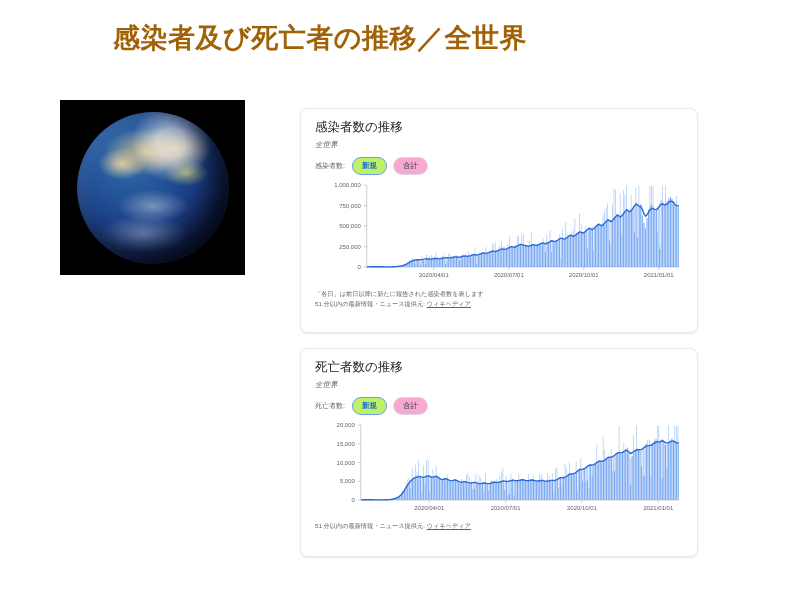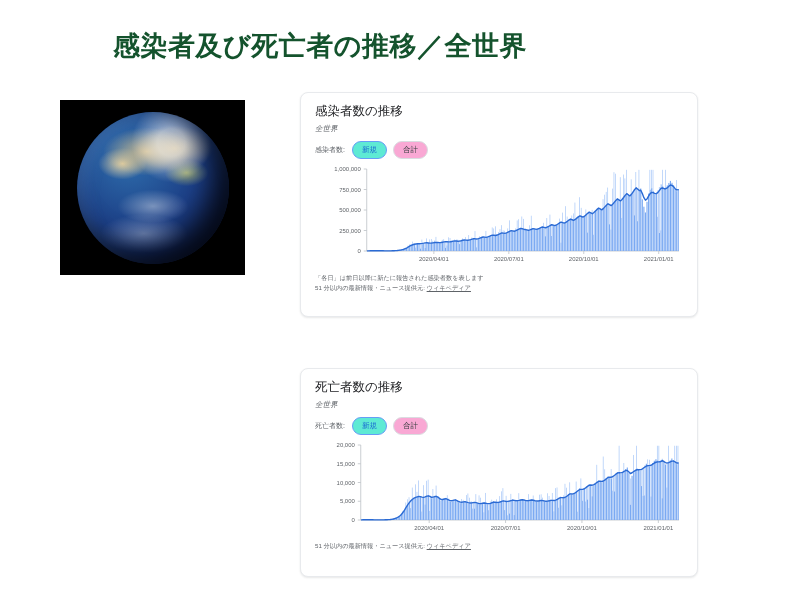--- a/index.html
+++ b/index.html
@@ -12,28 +12,28 @@
     height: 600px;
     font-family: "Liberation Sans", "DejaVu Sans", sans-serif;
     color: #202124;
     overflow: hidden;
     position: relative;
   }
 
   
   .page-title {
     position: absolute;
-    top: 30px;
+    top: 22px;
     left: 0;
     width: 640px;
     text-align: center;
     font-size: 27px;
     font-weight: bold;
     letter-spacing: 0.5px;
-    color: #14532d;
+    color: #a16207;
     line-height: 1.25;
   }
 
   
   .globe-frame {
     position: absolute;
     left: 60px;
     top: 100px;
     width: 185px;
     height: 175px;
@@ -67,22 +67,22 @@
   .card {
     position: absolute;
     left: 300px;
     width: 398px;
     background: #ffffff;
     border: 1px solid #e8eaed;
     border-radius: 8px;
     box-shadow: 0 1px 2px rgba(60,64,67,0.12);
     box-sizing: border-box;
   }
-  #card-cases { top: 92px;  height: 225px; }
-  #card-deaths{ top: 368px; height: 209px; }
+  #card-cases { top: 108px;  height: 225px; }
+  #card-deaths{ top: 348px; height: 209px; }
 
   .card-inner { padding: 11px 14px 0 14px; }
 
   .card-title {
     font-size: 12.5px;
     color: #202124;
     line-height: 1.2;
     margin: 0 0 5px 0;
     font-weight: 400;
   }
@@ -110,23 +110,24 @@
     line-height: 1;
     padding: 4px 9px;
     border-radius: 11px;
     border: 1px solid #dadce0;
     background: #f9a8d4;
     color: #3c4043;
     white-space: nowrap;
     cursor: pointer;
   }
   .chip.selected {
-    background: #5eead4;
+    background: #bef264;
     border-color: #669df6;
     color: #1967d2;
+    font-weight: bold;
   }
 
   
   .chart-wrap {
     position: relative;
     height: 104px;
     margin-top: 2px;
   }
   .chart-wrap.deaths { height: 96px; }
   .chart-svg { display: block; width: 100%; height: 100%; }

